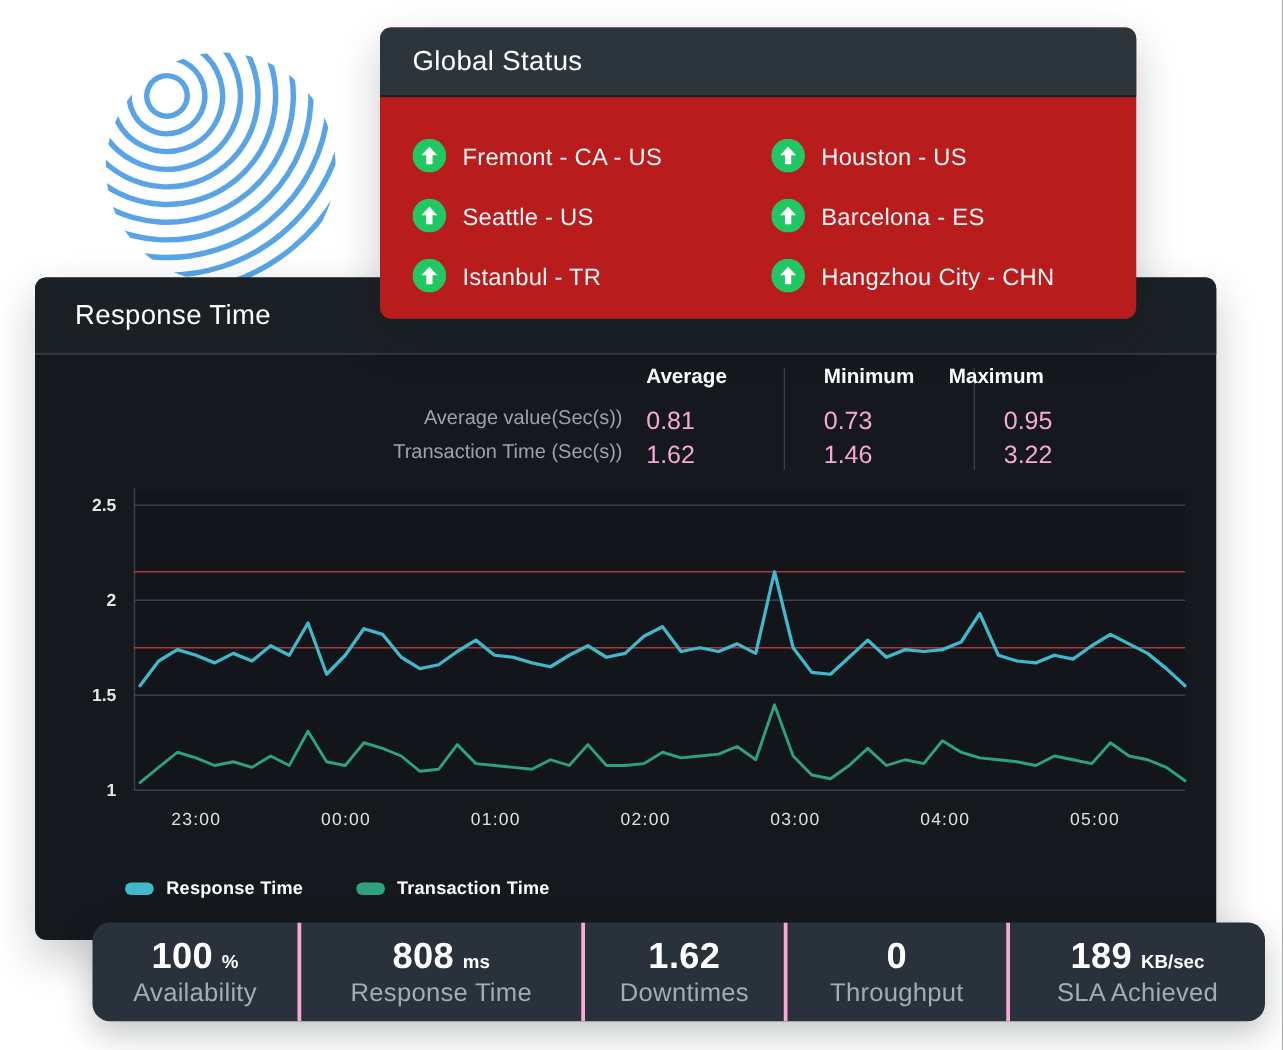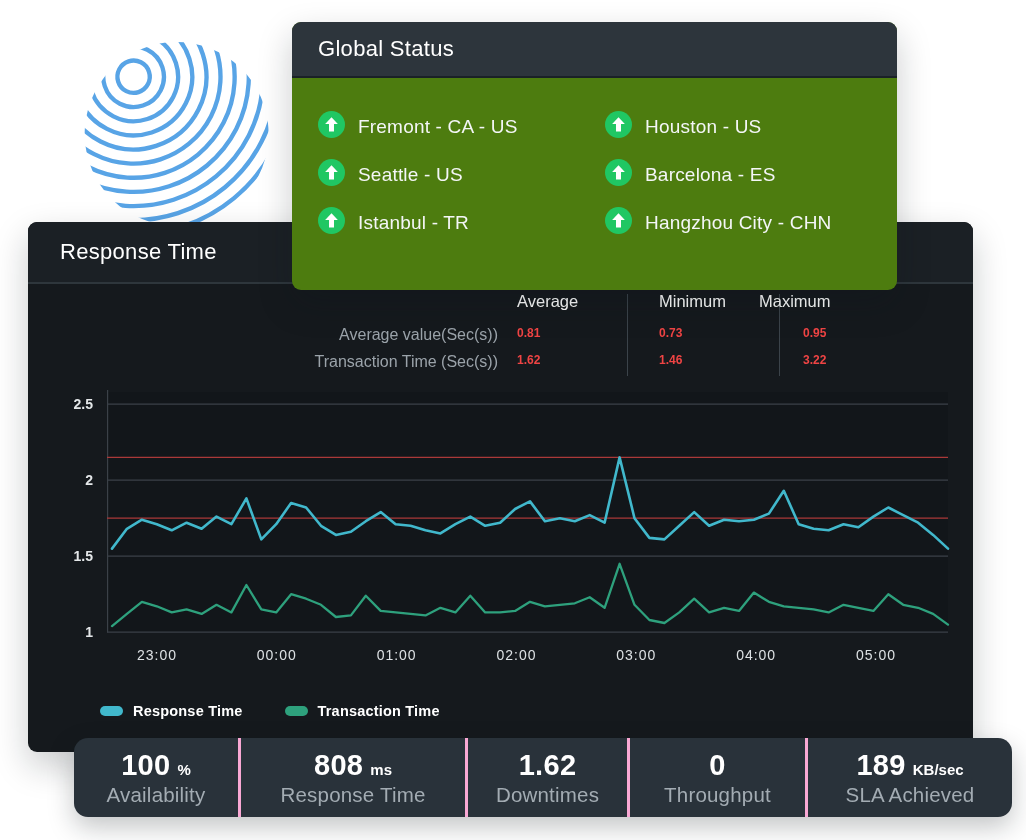--- a/index.html
+++ b/index.html
@@ -4,39 +4,39 @@
 <style>
   * { margin:0; padding:0; box-sizing:border-box; }
   body { background:#fff; font-family:"Liberation Sans", sans-serif; }
   .page { position:relative; width:1026px; height:840px; background:#ffffff; overflow:hidden; }
 
   
   .sphere { position:absolute; left:80px; top:36px; width:192px; height:192px; z-index:0; }
 
   
   .card { position:absolute; border-radius:9px; box-shadow:0 14px 34px rgba(15,22,28,.22); }
-  .gs-card { left:292px; top:22px; width:605px; height:268px; background:#4d7c0f; z-index:3; }
+  .gs-card { left:304px; top:22px; width:605px; height:233px; background:#b91c1c; z-index:3; }
   .gs-header { height:56px; background:#2d353c; border-radius:9px 9px 0 0;
                border-bottom:2px solid #1a2127; display:flex; align-items:center; padding:0 26px; }
   .card-title { color:#ffffff; font-size:22px; font-weight:500; letter-spacing:.3px; }
   .gs-body { display:grid; grid-template-columns:287px 1fr; padding:12px 10px 0 26px; }
   .gs-item { display:flex; align-items:flex-end; gap:13px; height:48px; }
   .gs-item-label { color:#f4f6f7; font-size:19px; font-weight:500; letter-spacing:.2px; }
   .up-icon { width:27px; height:27px; flex:0 0 27px; }
 
   .rt-card { left:28px; top:222px; width:945px; height:530px; background:#15191d; z-index:1; }
   .rt-header { height:62px; background:#1b2025; border-radius:9px 9px 0 0;
                border-bottom:2px solid #2e363c; display:flex; align-items:center; padding:0 32px; }
 
   
   .tbl { position:absolute; left:0; top:64px; width:945px; height:120px; }
   .tbl-divider { position:absolute; top:8px; width:1px; height:82px; background:#3b434a; }
-  .tbl-head { position:absolute; top:6px; color:#ffffff; font-size:16.5px; font-weight:400; }
+  .tbl-head { position:absolute; top:6px; color:#ffffff; font-size:16.5px; font-weight:700; }
   .tbl-label { position:absolute; width:470px; text-align:right; color:#9ba3aa; font-size:16px; }
-  .tbl-val { position:absolute; color:#ef4444; font-size:12px; font-weight:700; }
+  .tbl-val { position:absolute; color:#f9a8d4; font-size:20px; font-weight:400; }
 
   
   .chart-svg { position:absolute; left:24px; top:164px; width:900px; height:292px; }
   .ytick { fill:#e4e7e9; font:700 14px "Liberation Sans", sans-serif; }
   .xtick { fill:#dde1e4; font:500 14px "Liberation Sans", sans-serif; letter-spacing:1px; }
 
   
   .legend { position:absolute; left:72px; top:481px; display:flex; gap:42px; align-items:center; }
   .legend-item { display:flex; align-items:center; gap:10px; cursor:pointer; }
   .legend-swatch { width:23px; height:10px; border-radius:5px; background:#41b8cc; }

